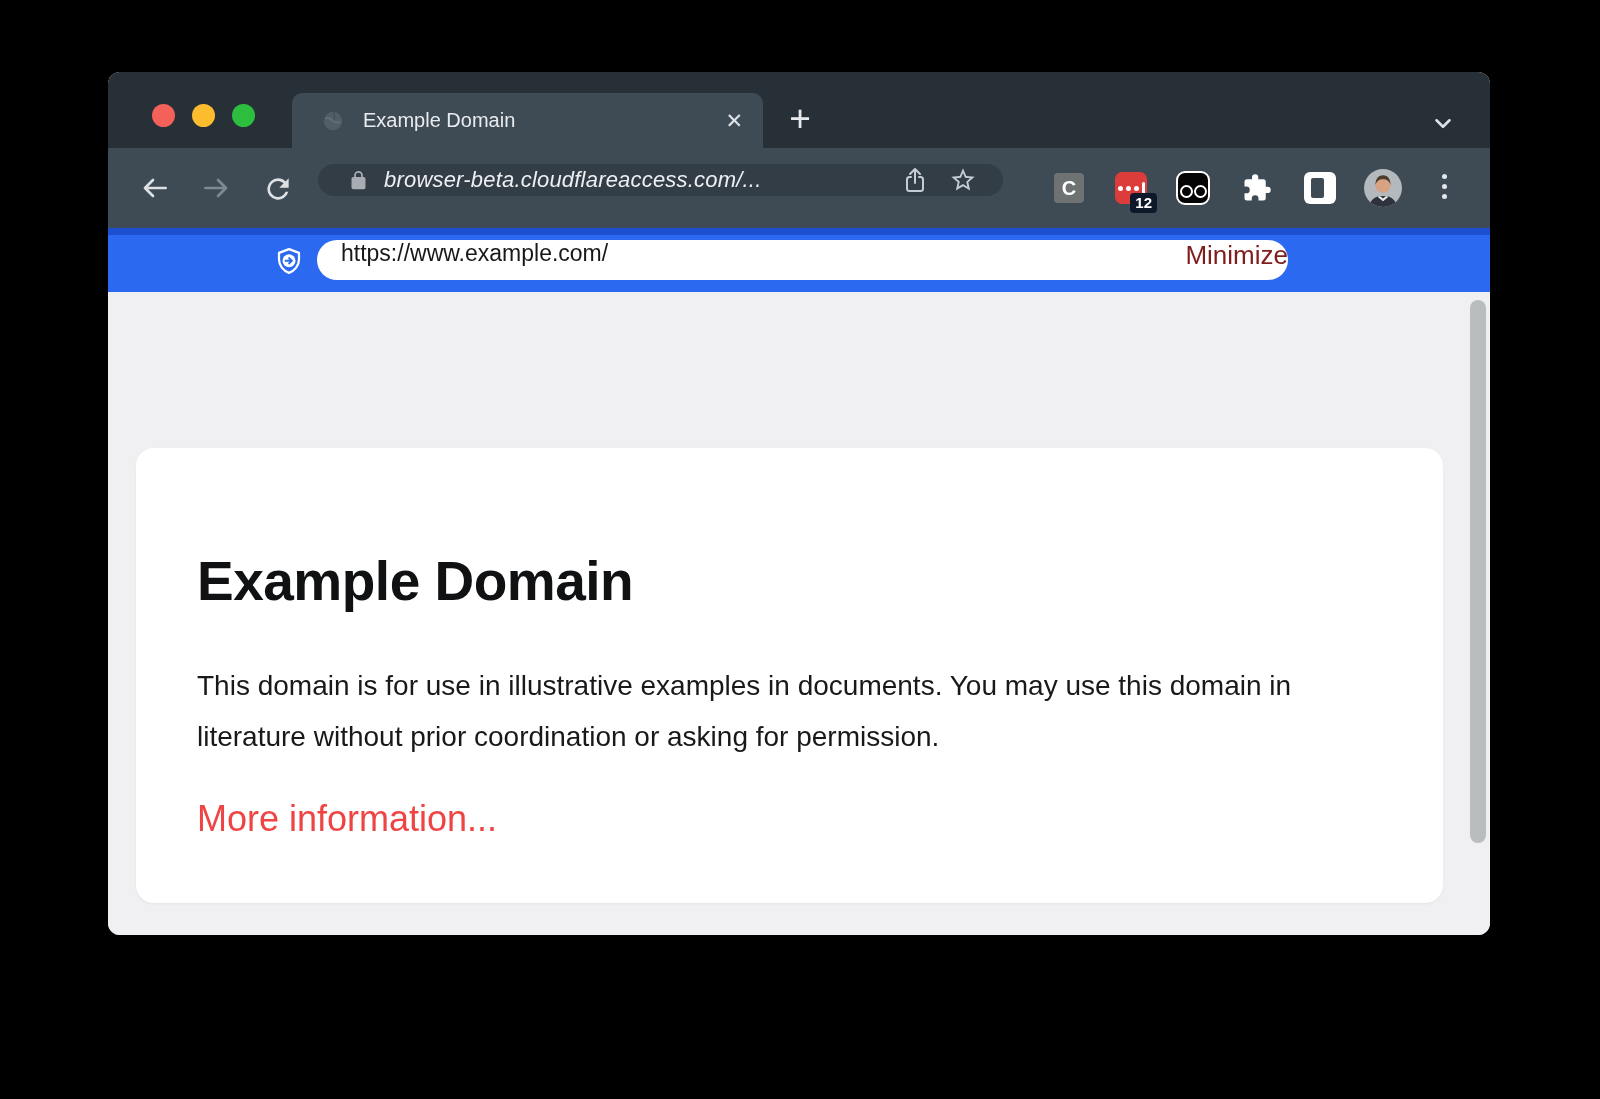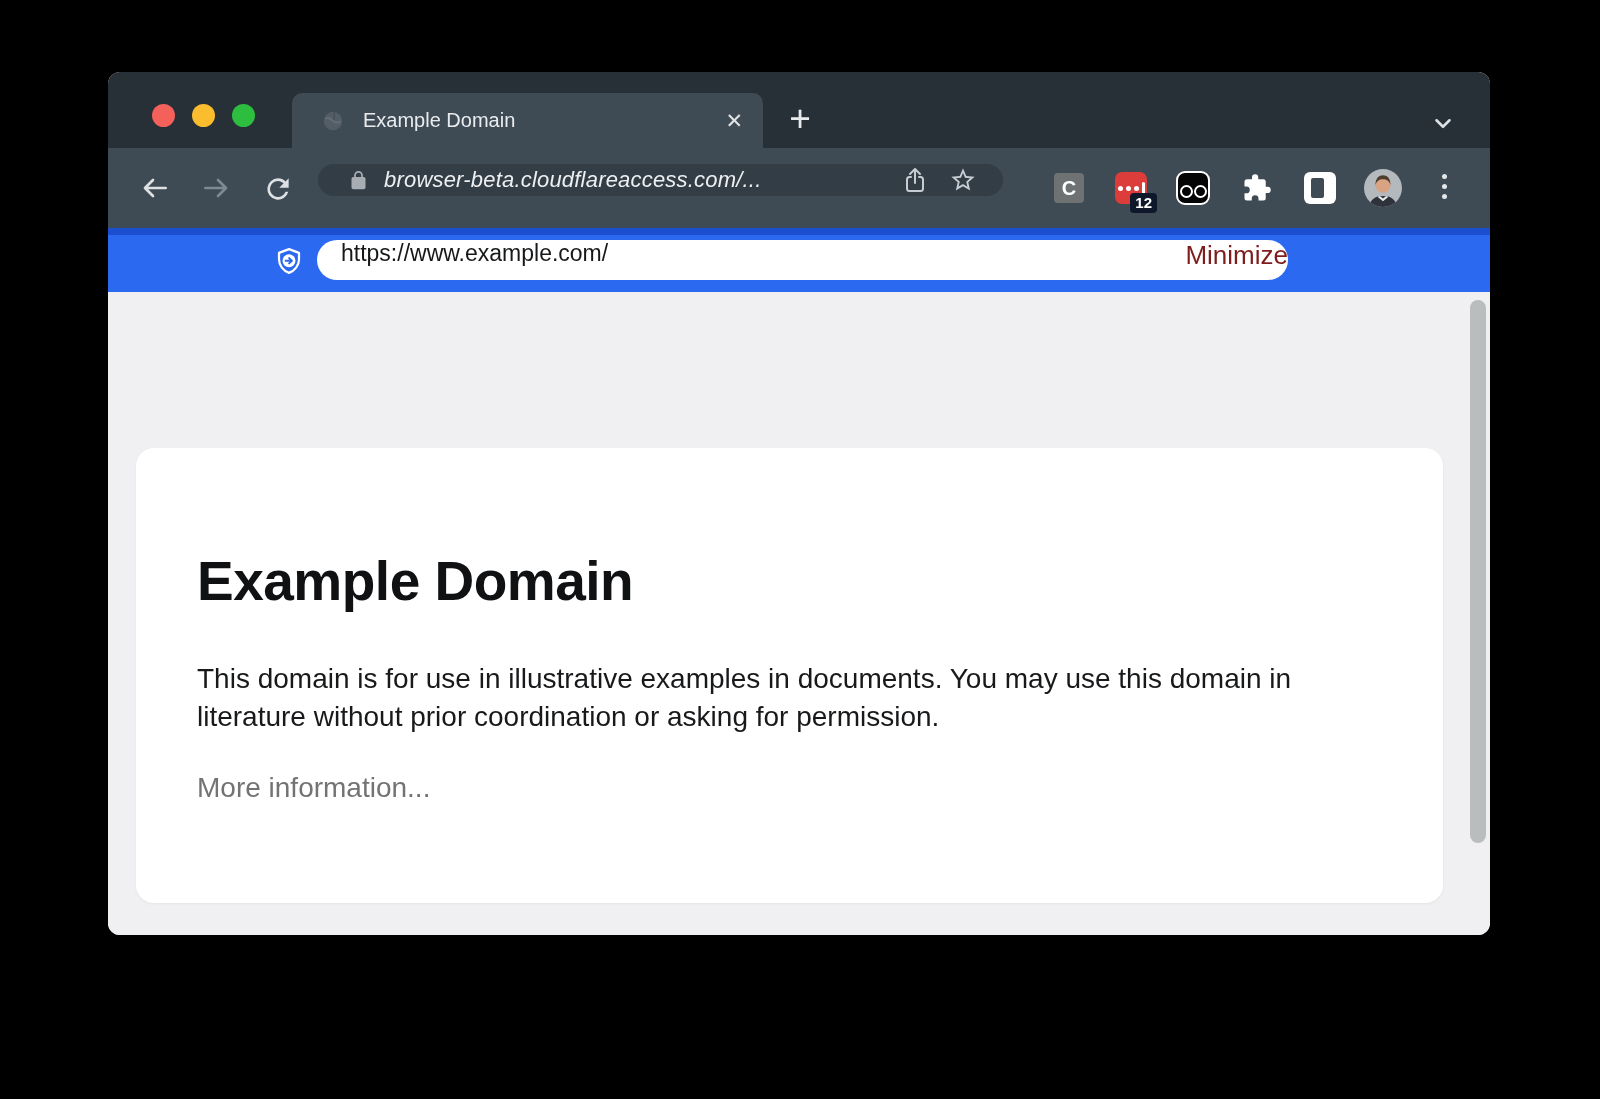--- a/index.html
+++ b/index.html
@@ -128,26 +128,26 @@
     position:absolute; left:28px; top:156px; width:1307px; height:455px;
     background:#fff; border-radius:18px;
     padding:103px 61px 0;
     box-shadow:0 1px 3px rgba(0,0,0,.05);
   }
   .card h1 {
     margin:0; font-size:55px; line-height:1.1; font-weight:bold;
     color:#0f1113; letter-spacing:-.5px;
   }
   .card p {
-    margin:48px 0 0; font-size:28px; line-height:38px;
+    margin:48px 0 0; font-size:28px; line-height:51px;
     color:#18191b; max-width:1155px;
   }
   .card a {
-    display:inline-block; margin-top:36px; font-size:28px;
-    color:#737373; text-decoration:none;
+    display:inline-block; margin-top:36px; font-size:36px;
+    color:#ef4444; text-decoration:none;
   }
   .scroll-thumb {
     position:absolute; right:4px; top:8px; width:16px; height:543px;
     background:#b9bdbe; border-radius:8px;
   }
 </style>
 </head>
 <body>
 
 <div class="window">

